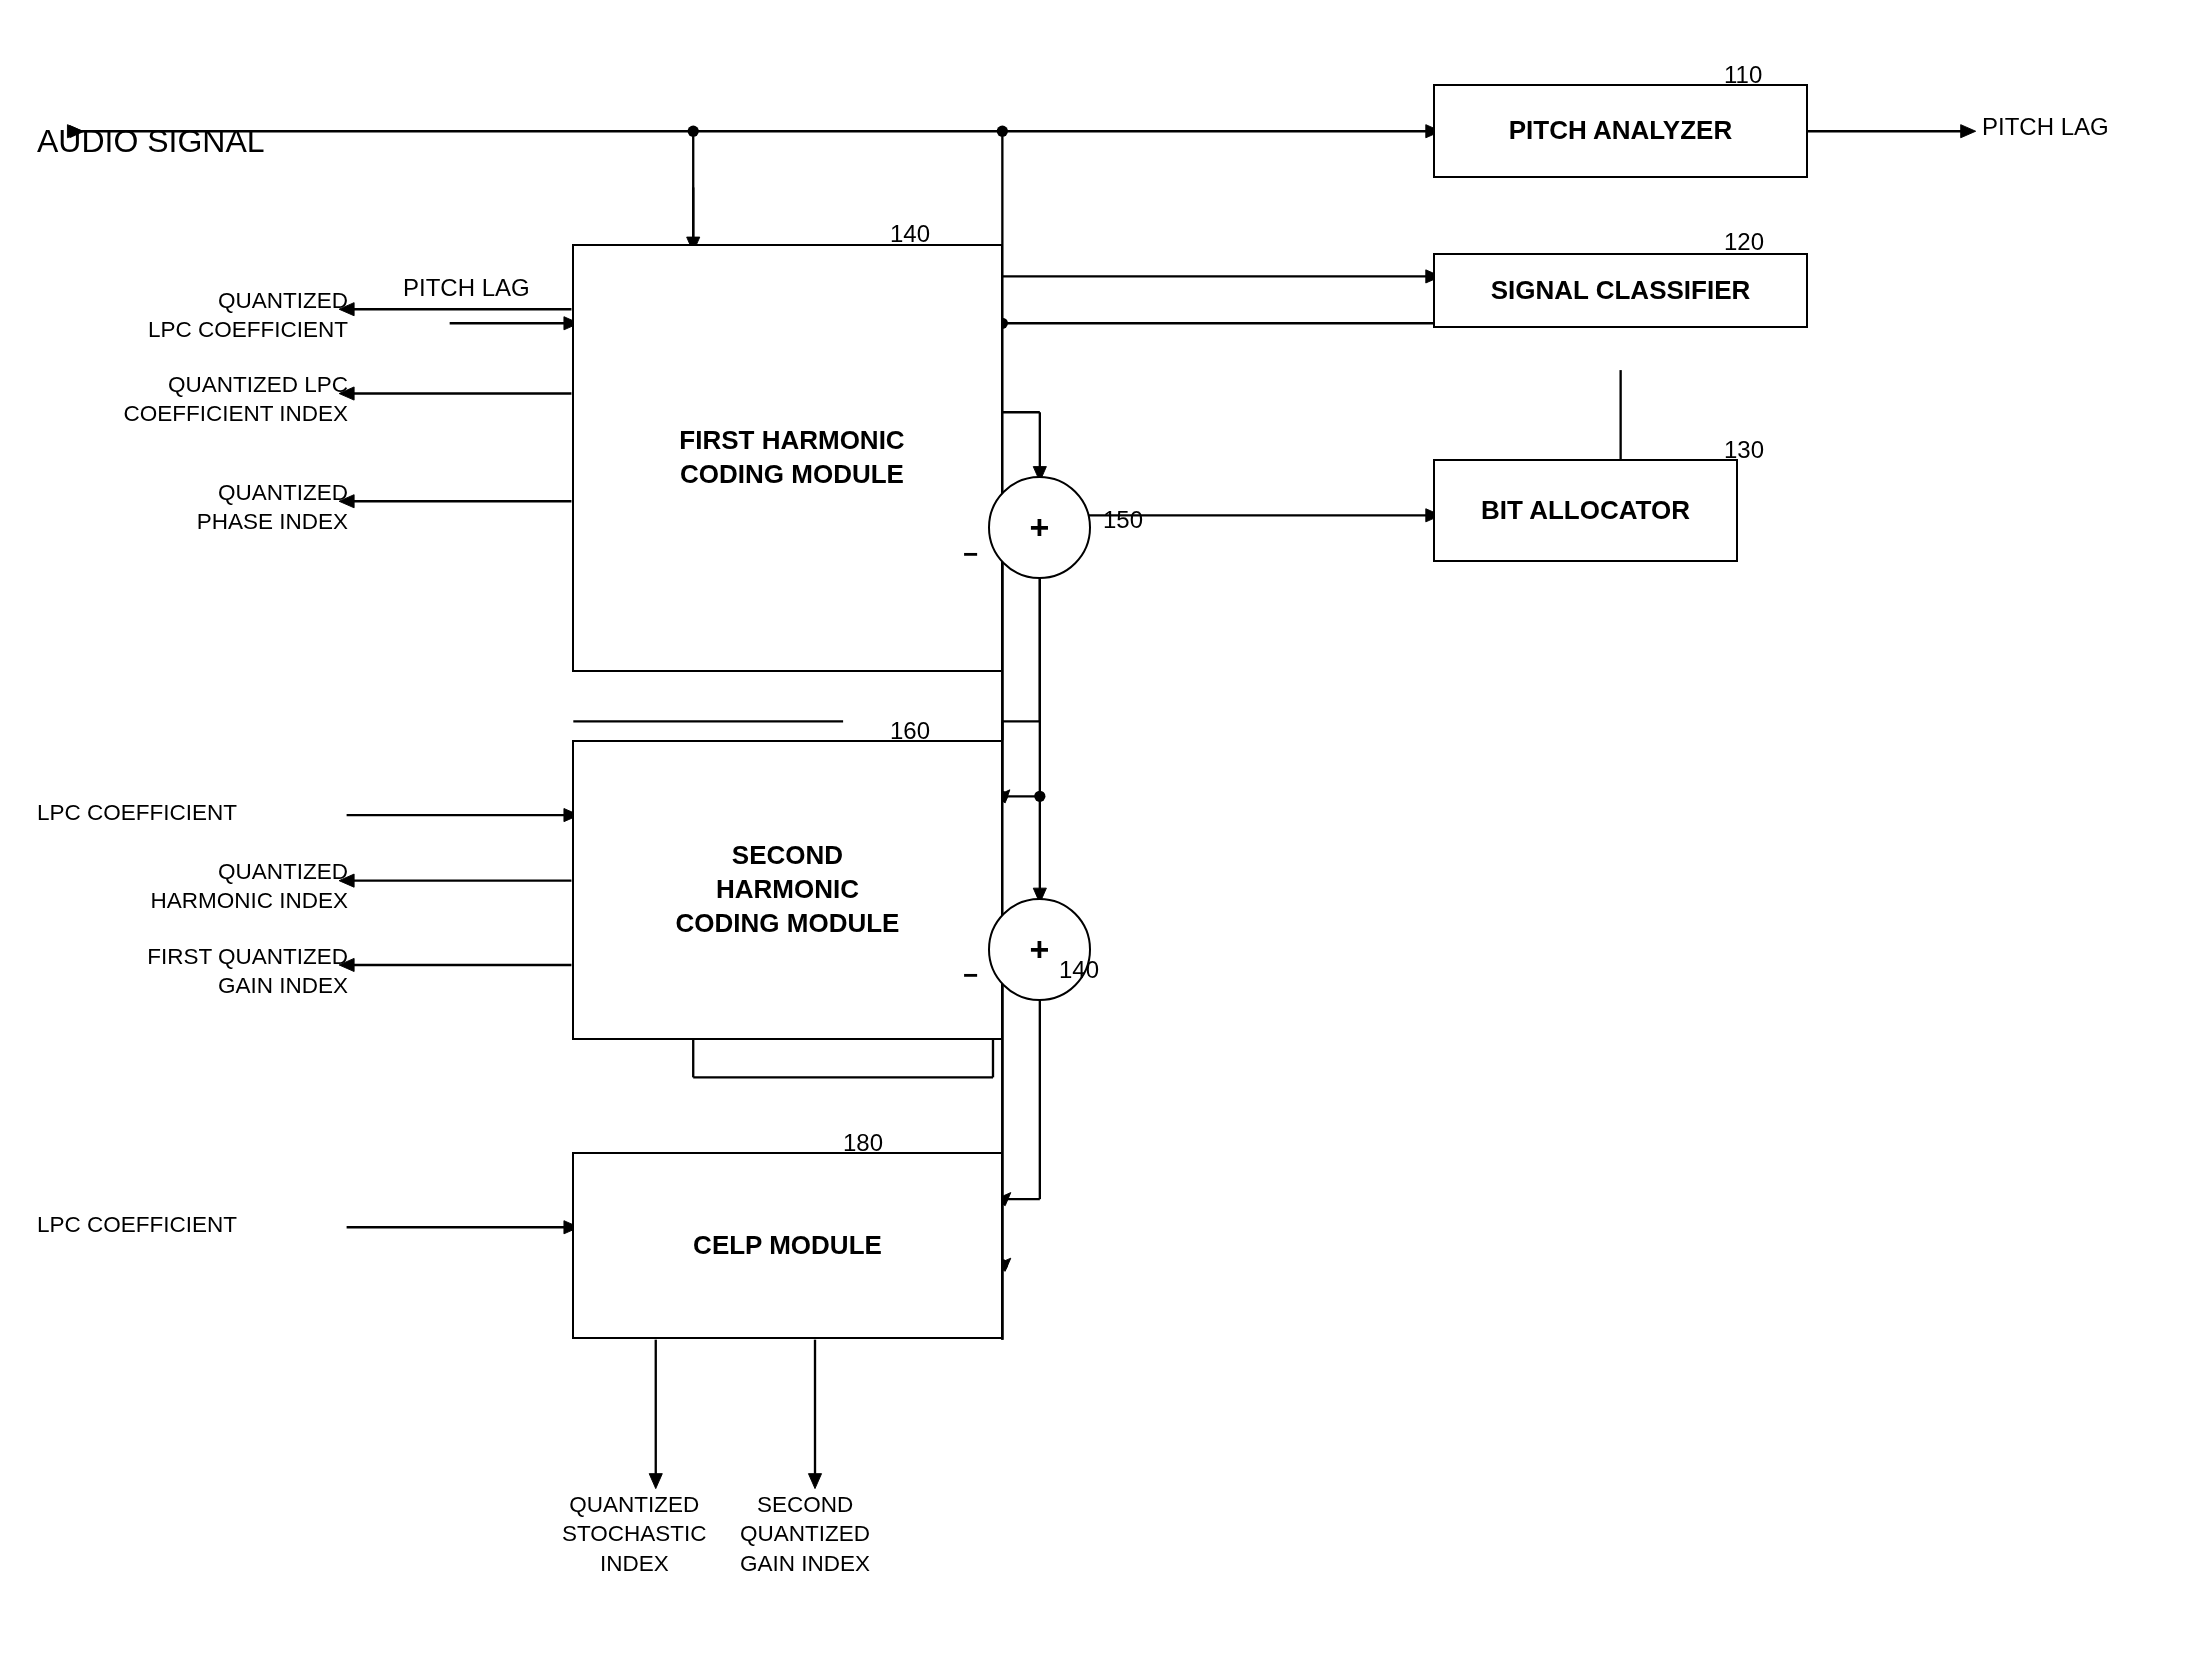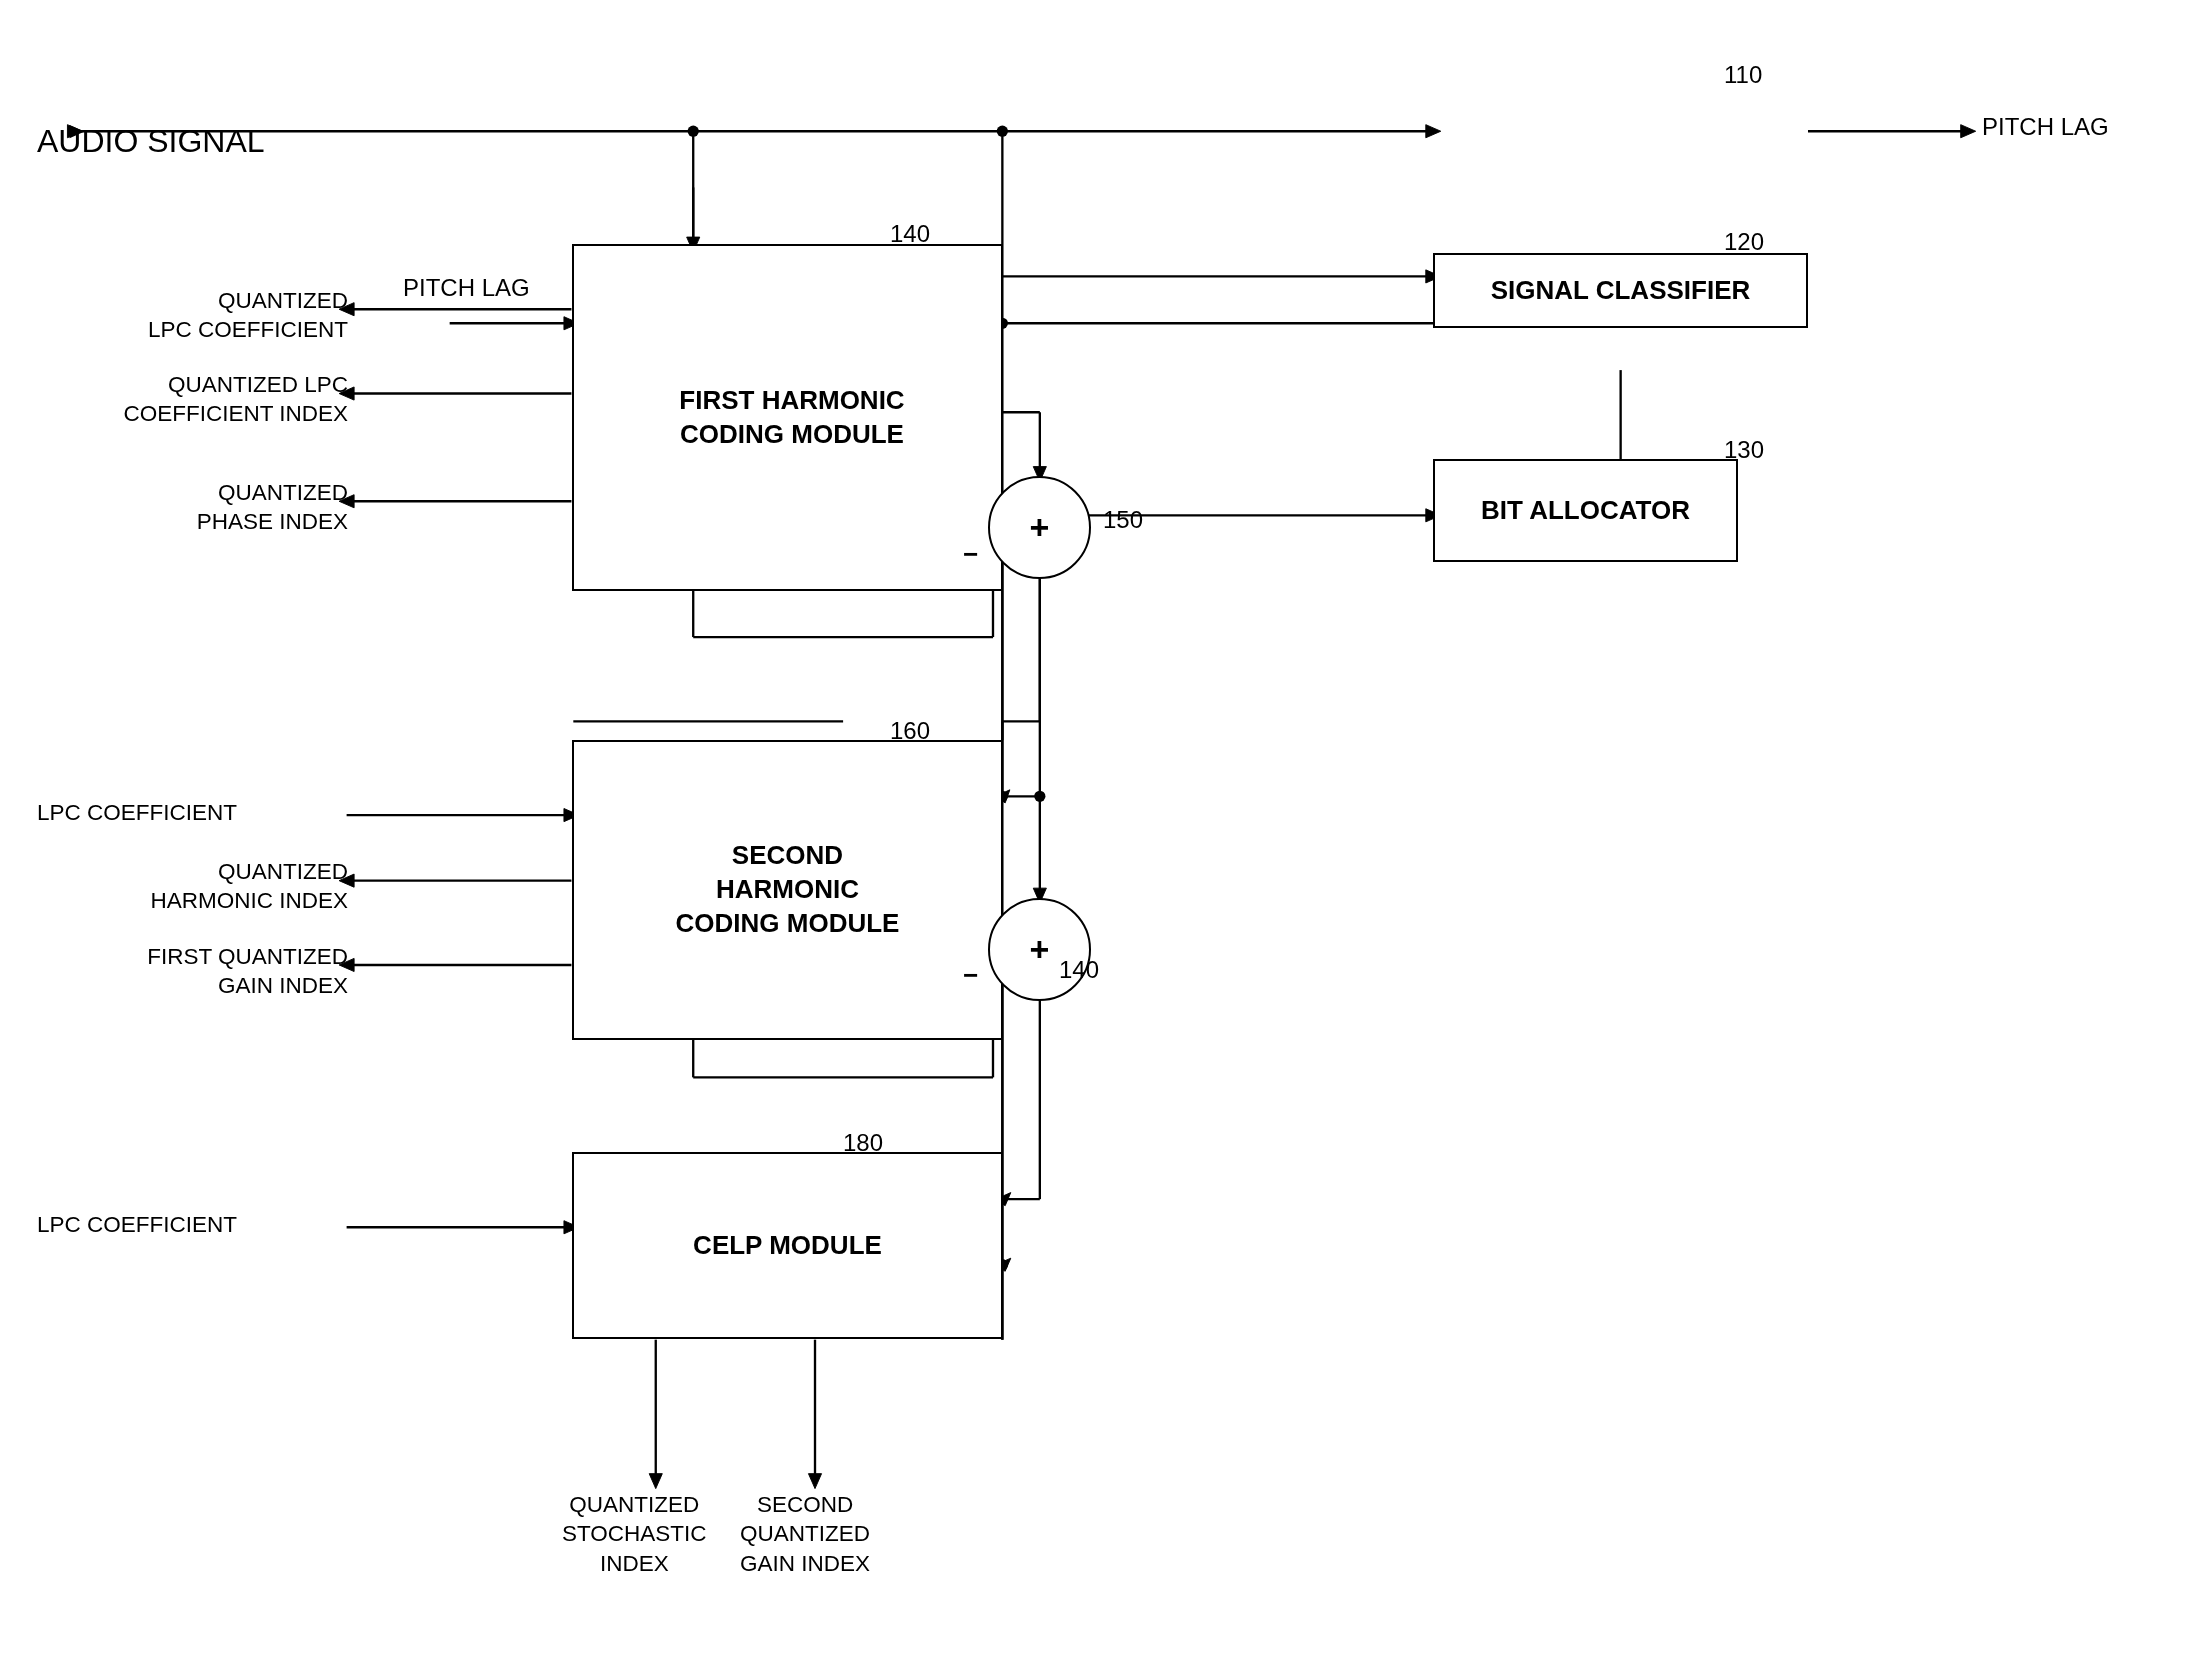--- a/index.html
+++ b/index.html
@@ -181,39 +181,42 @@
 
     <circle cx="1070" cy="140" r="6" fill="#000"></circle>
     <circle cx="1070" cy="345" r="6" fill="#000"></circle>
     <circle cx="1070" cy="550" r="6" fill="#000"></circle>
     <circle cx="1070" cy="850" r="6" fill="#000"></circle>
     <circle cx="1110" cy="850" r="6" fill="#000"></circle>
     <circle cx="740" cy="140" r="6" fill="#000"></circle>
     <circle cx="1070" cy="1350" r="6" fill="#000"></circle>
   </svg>
 
+  <div class="block" style="left:1433px;top:84px;width:375px;height:94px;">
+    <span>PITCH ANALYZER</span>
+  </div>
   <div class="number" style="left:1724px;top:61px;">
     <span>110</span>
   </div>
 
   <div class="block" style="left:1433px;top:253px;width:375px;height:75px;">
     <span>SIGNAL CLASSIFIER</span>
   </div>
   <div class="number" style="left:1724px;top:228px;">
     <span>120</span>
   </div>
 
   <div class="block" style="left:1433px;top:459px;width:305px;height:103px;">
     <span>BIT ALLOCATOR</span>
   </div>
   <div class="number" style="left:1724px;top:436px;">
     <span>130</span>
   </div>
 
-  <div class="block" style="left:572px;top:244px;width:431px;height:347px;padding-left:9px;">
+  <div class="block" style="left:572px;top:244px;width:431px;height:428px;padding-left:9px;">
     <span style="white-space:pre-line;">FIRST HARMONIC
 CODING MODULE</span>
   </div>
   <div class="number" style="left:890px;top:220px;">
     <span>140</span>
   </div>
 
   <div class="block" style="left:572px;top:740px;width:431px;height:300px;">
     <span style="white-space:pre-line;">SECOND
 HARMONIC

